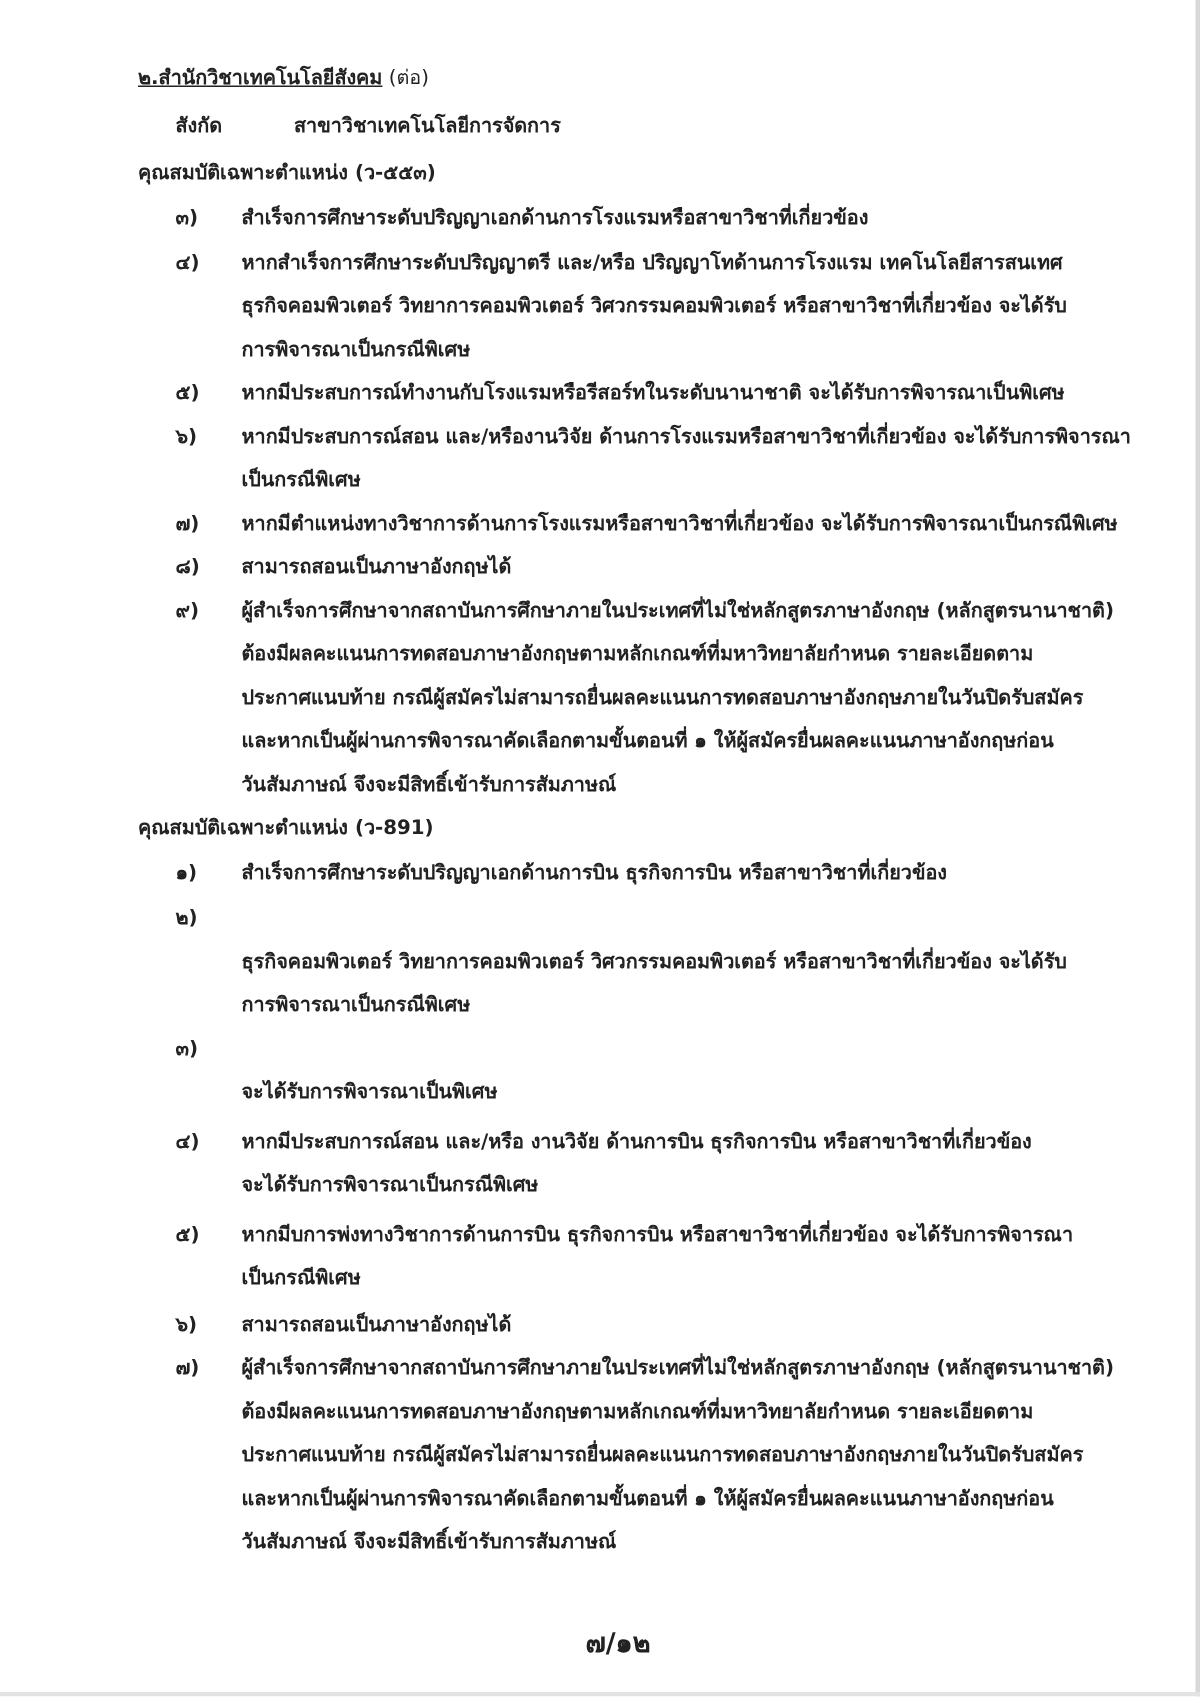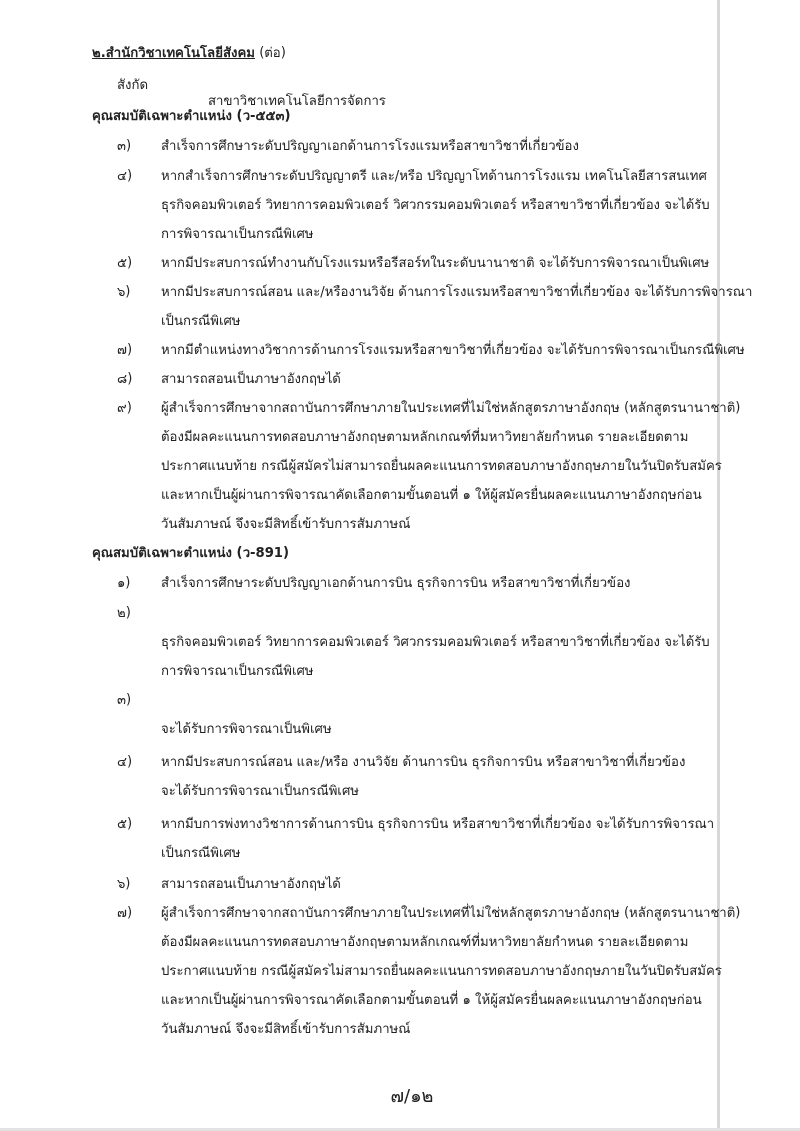--- a/index.html
+++ b/index.html
@@ -1,26 +1,26 @@
 <!DOCTYPE html>
 <html><head>
 <meta charset="utf-8">
 <style>
   html, body { margin:0; padding:0; background:#ffffff; }
   body { width:800px; height:1131px; position:relative; overflow:hidden;
          font-family:"DejaVu Sans", "Liberation Sans", sans-serif; color:#222; }
-  .page { position:absolute; left:0; top:0; width:720px; height:1131px; background:#fff; }
+  .page { position:absolute; left:0; top:0; width:800px; height:1131px; background:#fff; }
   .right-edge { position:absolute; right:0; top:0; width:3px; height:1131px; background:#d8d8d8; }
   .bottom-edge { position:absolute; left:0; bottom:0; width:800px; height:3px; background:#e2e2e2; }
-  .line { position:absolute; white-space:nowrap; font-size:13.2px; line-height:20px; }
+  .line { position:absolute; white-space:nowrap; font-size:13.2px; line-height:20px;font-weight:bold; }
   .hdr { left:92px; top:43px; font-weight:bold; }
   .hdr .ul { text-decoration:underline; }
   .hdr .cont { font-weight:normal; }
   .aff-label { left:117px; top:75px; }
-  .aff-value { left:208px; top:75px;margin-top:16px; }
+  .aff-value { left:196px; top:75px; }
   .sec { left:92px; }
   .sec { font-weight:bold; }
   .num { left:117px; }
   .txt { left:161px; }
   .pagenum { left:0; width:800px; text-align:center; top:1086px; font-size:18px;padding-left:12px; }
 </style>
 </head>
 <body>
 
 <div class="page">

